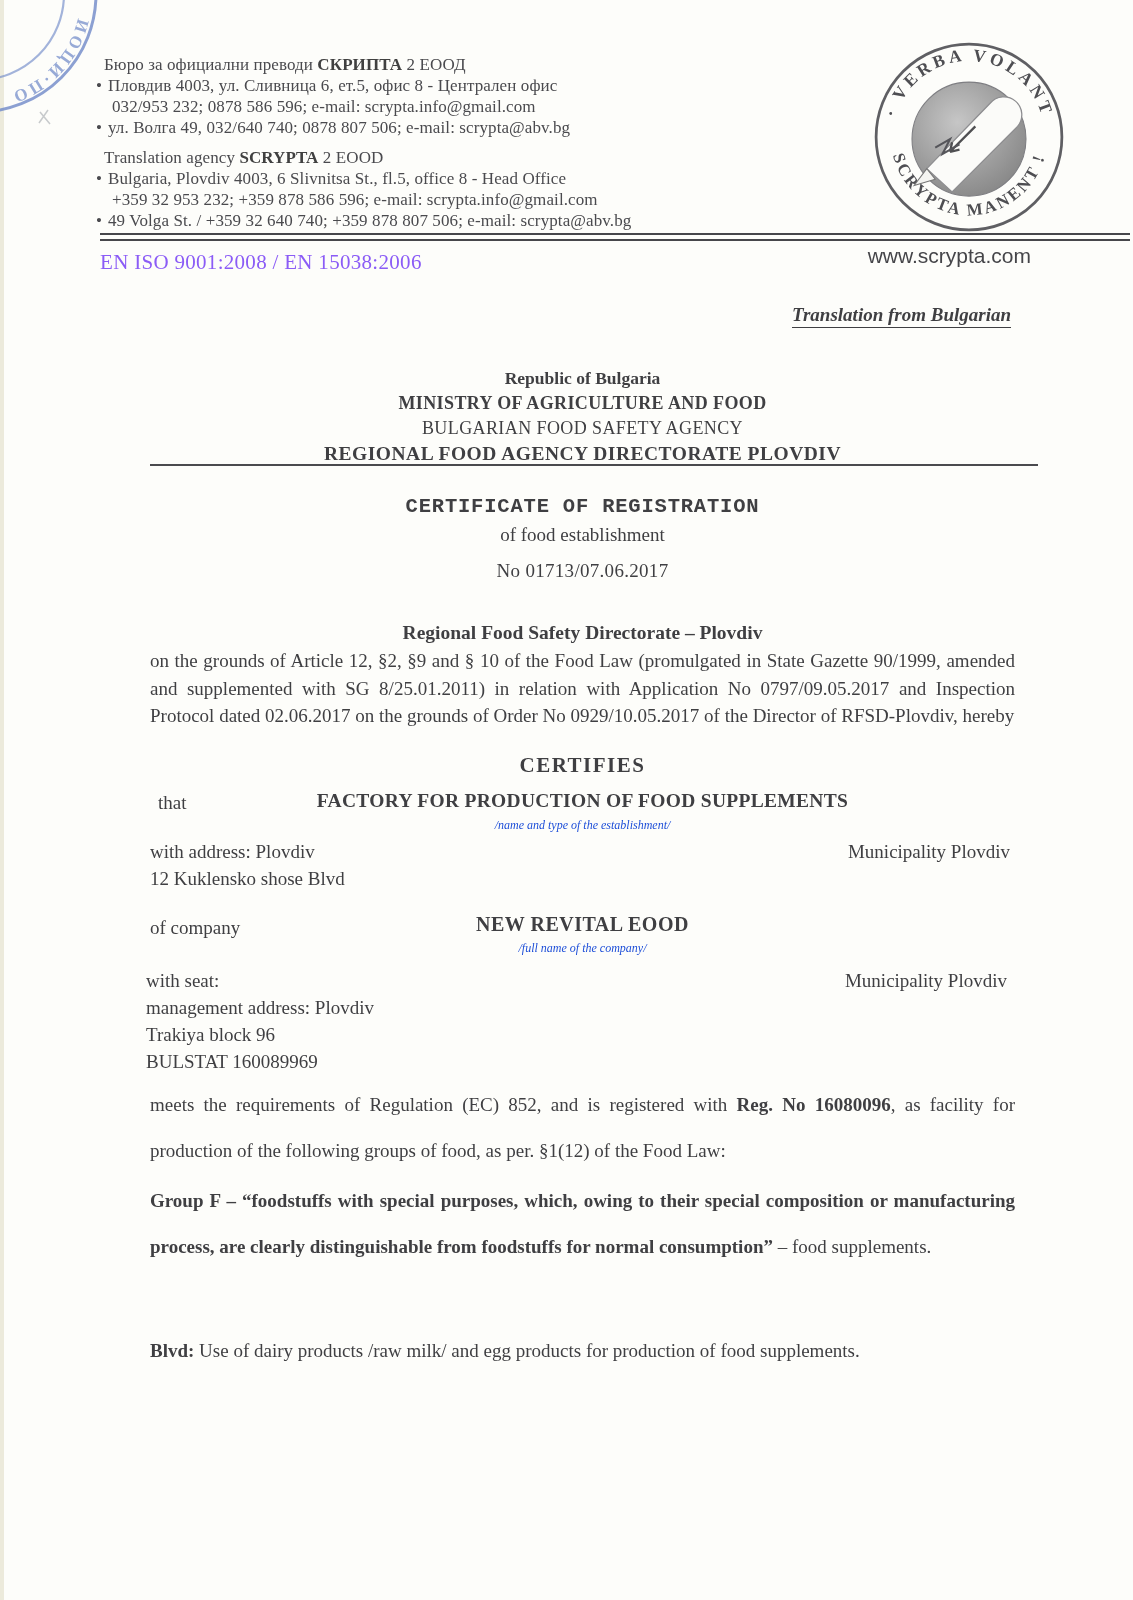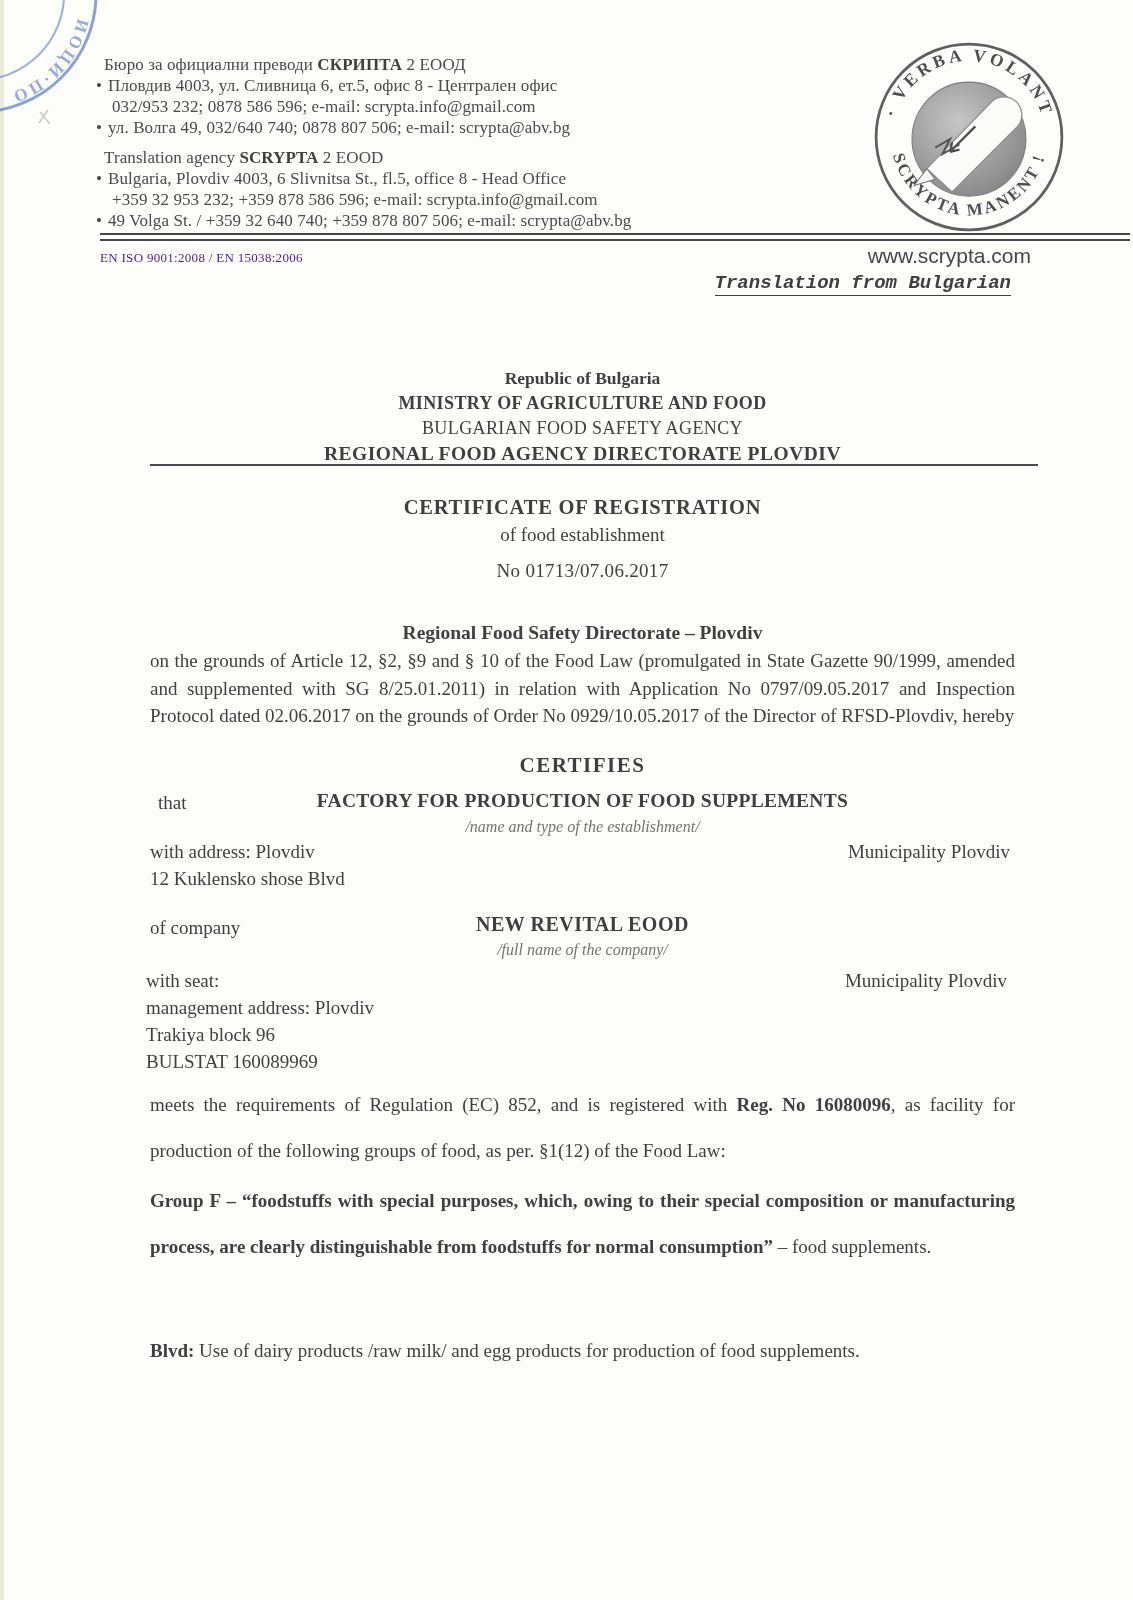--- a/index.html
+++ b/index.html
@@ -25,50 +25,50 @@
   .agency-block .l3 { padding-left: 16px; }
   .agency-block .bullet { display: inline-block; width: 12px; }
   .agency-block b { font-weight: bold; color: #404040; }
 
   
   .rule-double {
     height: 8px;
     border-top: 2.5px solid #47474b;
     border-bottom: 2px solid #47474b;
   }
-  .iso-line { font-size: 13px; color: #4c1d95; letter-spacing: 0.3px; }
+  .iso-line { font-size: 21px; color: #8b5cf6; letter-spacing: 0.3px; }
   .website { font-family: "Liberation Sans", "DejaVu Sans", sans-serif; font-size: 21px; color: #454549; }
 
   .translation-note {
     font-size: 19px; font-weight: bold; font-style: italic;
     border-bottom: 1.6px solid #3f3f42; padding-bottom: 1px;
   }
 
   .doc-col { left: 150px; width: 865px; }
   .centered { text-align: center; }
 
   .authority { line-height: 25px; }
   .authority .c1 { font-size: 17.5px; font-weight: bold; }
   .authority .c2 { font-size: 18px; font-weight: bold; letter-spacing: 0.4px; }
   .authority .c3 { font-size: 18px; letter-spacing: 0.4px; }
   .authority .c4 { font-size: 19.5px; font-weight: bold; letter-spacing: 0.5px; }
   .authority-rule { height: 0; border-top: 2px solid #4a4a4e; }
 
-  .cert-title { font-size: 20.5px; font-weight: bold; letter-spacing: 0.8px; }
+  .cert-title { font-size: 20.5px; font-weight: bold; letter-spacing: 0.8px; font-family: Liberation Mono, monospace; }
   .cert-sub   { font-size: 19px; }
   .cert-no    { font-size: 19px; letter-spacing: 0.3px; margin-top: 8px; }
 
   .issuer-heading { font-size: 19.5px; font-weight: bold; }
   .para { font-size: 19px; text-align: justify; }
   .grounds { line-height: 27.5px; }
 
   .certifies { font-size: 21px; font-weight: bold; letter-spacing: 1.5px; }
   .that-label { font-size: 19px; }
   .establishment { font-size: 19.5px; font-weight: bold; letter-spacing: 0.3px; }
-  .caption { font-size: 16px; font-style: italic; color: #737373; }
+  .caption { font-size: 12px; font-style: italic; color: #1d4ed8; }
 
   .field { font-size: 19px; }
   .company-name { font-size: 20px; font-weight: bold; letter-spacing: 0.5px; }
 
   .meets { line-height: 46px; }
   .groupf { line-height: 46px; font-weight: bold; }
   .groupf .tail { font-weight: normal; }
   .note-line { font-size: 19px; }
   .note-line b { font-weight: bold; }
 
@@ -132,21 +132,21 @@
       <path d="M 96,80 L 72,104 M 72,104 l 9,-2 M 72,104 l 2,-9" stroke="#4f4f52" stroke-width="2.2" fill="none"></path>
       <path d="M 58,100 l 14,-8 -7,14 16,-9" stroke="#55555a" stroke-width="2" fill="none"></path>
     </g>
   </svg>
 
   <div class="abs rule-double" style="left:100px; width:1030px; top:233px;"></div>
 
   <div class="abs iso-line" style="left:100px; top:250px;">EN ISO 9001:2008 / EN 15038:2006</div>
   <div class="abs website" style="right:102px; top:244px;">www.scrypta.com</div>
 
-  <div class="abs translation-note" style="right:122px; top:272px;font-family:Liberation Mono, monospace;">Translation from Bulgarian</div>
+  <div class="abs translation-note" style="right:122px; top:304px;">Translation from Bulgarian</div>
 
   <div class="abs doc-col authority centered" style="top:366px;">
     <div class="c1">Republic of Bulgaria</div>
     <div class="c2">MINISTRY OF AGRICULTURE AND FOOD</div>
     <div class="c3">BULGARIAN FOOD SAFETY AGENCY</div>
     <div class="c4">REGIONAL FOOD AGENCY DIRECTORATE PLOVDIV</div>
   </div>
   <div class="abs authority-rule" style="left:150px; width:888px; top:464px;"></div>
 
   <div class="abs doc-col centered" style="top:493px; line-height:28px;">

